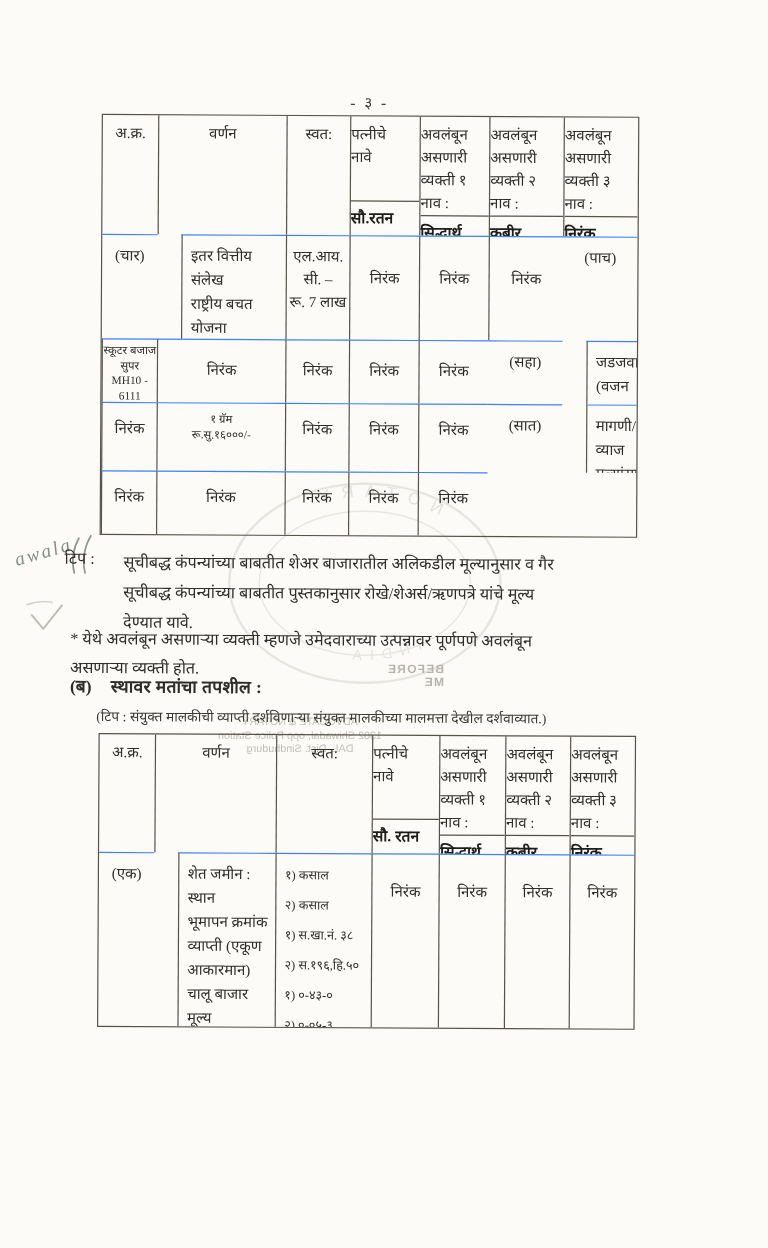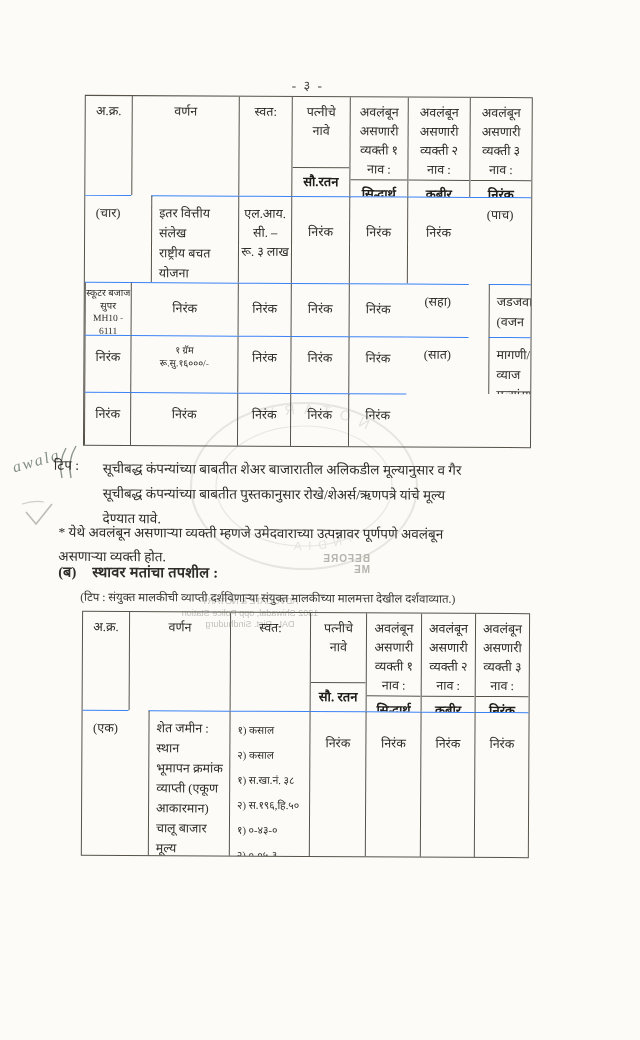--- a/index.html
+++ b/index.html
@@ -12,21 +12,21 @@
 
   
   .tbl{position:absolute;display:grid;border:1px solid #57534b;}
   #table-a{left:84px;top:96px;grid-template-columns:46px 107px 53px 58px 58px 62px 62px;
            grid-template-rows:99px 87px 53px 57px 53px;}
   #table-b{left:84px;top:612px;grid-template-columns:46px 101px 80px 56px 55px 54px 54px;
            grid-template-rows:98px 145px;}
   .c{border-left:1px solid #57534b;border-top:1px solid #3b82f6;box-sizing:border-box;
      font-size:12.5px;line-height:19px;overflow:hidden;}
   .fc{border-left:none;}
-  .hr{border-top:none;text-align:center;}
+  .hr{border-top:none;}
   .hd{text-align:center;padding-top:6px;}
   .split{display:flex;flex-direction:column;justify-content:space-between;padding-top:6px;}
   .hname{border-top:1px solid #57534b;font-weight:bold;font-size:13px;padding:4px 0 5px;color:#1f1d19;}
   .sn{text-align:center;padding-top:8px;}
   .desc{text-align:left;padding:7px 3px 0 7px;line-height:20px;margin-left:20px;}
   .val{text-align:center;}
   .pt24{padding-top:26px;} .pt16{padding-top:16px;} .pt12{padding-top:12px;}
   .pt8{padding-top:8px;} .pt20{padding-top:22px;}
   .tiny{font-size:9.5px;line-height:12.5px;}
   .small{font-size:10.5px;line-height:14px;}
@@ -123,21 +123,21 @@
         <div class="hname">निरंक</div>
       </div>
 
       <div class="c fc sn">(चार)</div>
       <div class="c desc pre">इतर वित्तीय संलेख
 राष्ट्रीय बचत योजना
 पोस्टातील बचती,
 आयुर्विमापत्रे इत्यादी</div>
       <div class="c val pre pt8">एल.आय.
 सी. –
-रू. ३ लाख</div>
+रू. 7 लाख</div>
       <div class="c val pt24">निरंक</div>
       <div class="c val pt24">निरंक</div>
       <div class="c val pt24">निरंक</div>
 
       <div class="c fc sn">(पाच)</div>
       <div class="c val pre tiny" style="padding-top:4px;">स्कूटर बजाज
 सुपर
 MH10 -
 6111</div>
       <div class="c val pt16">निरंक</div>

